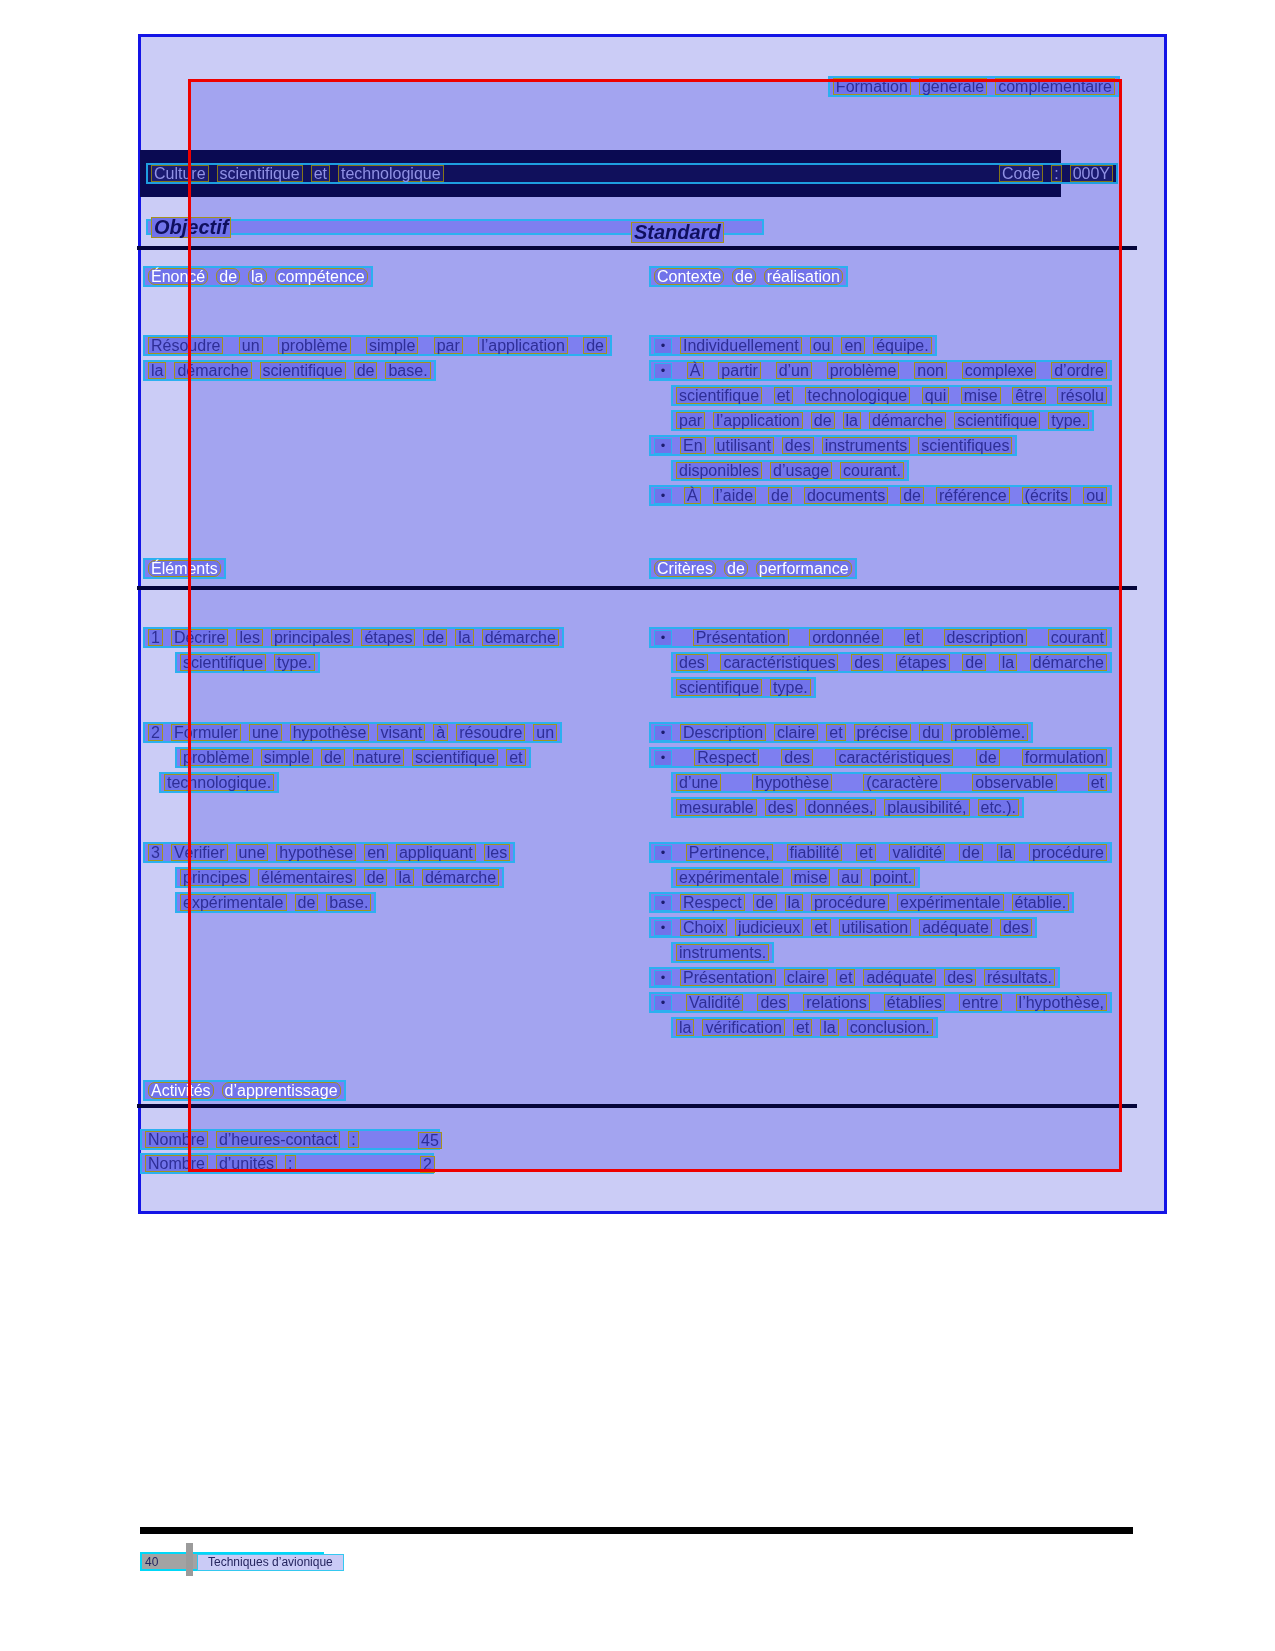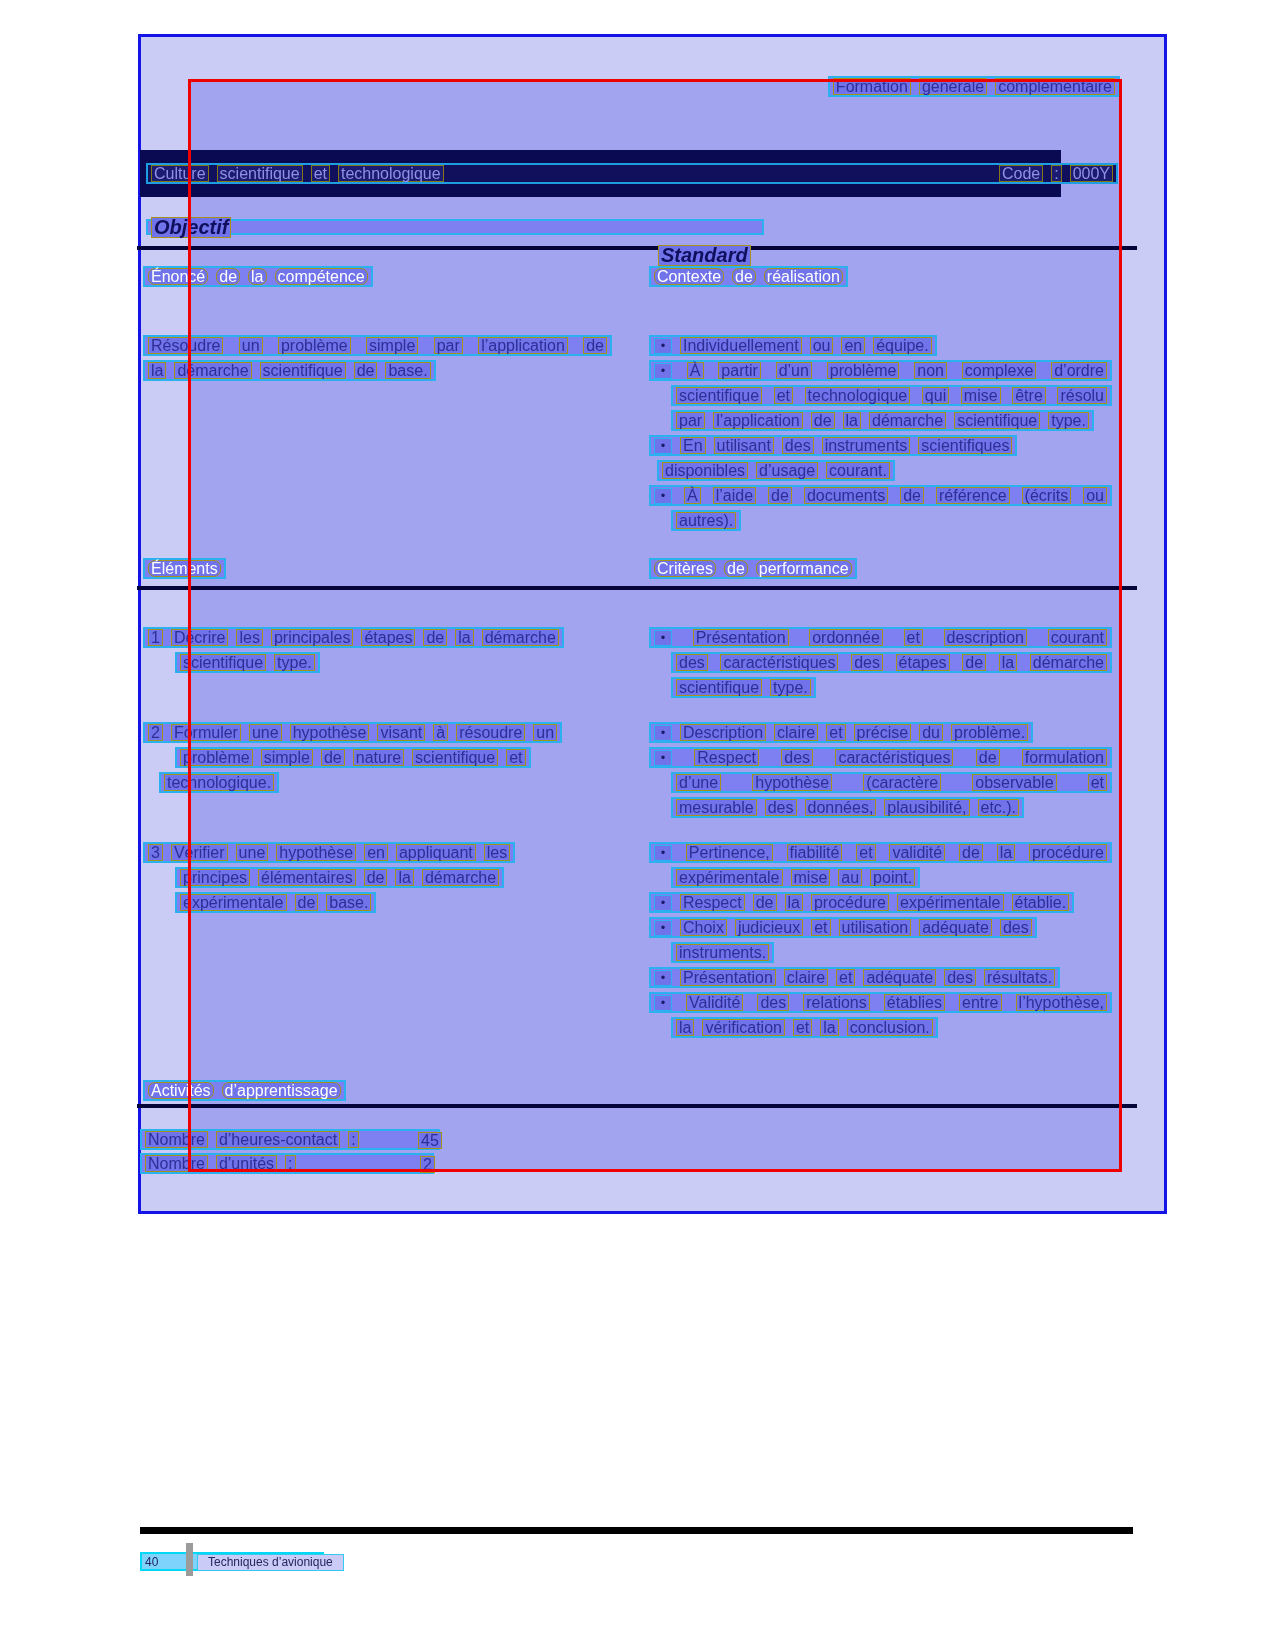--- a/index.html
+++ b/index.html
@@ -34,21 +34,21 @@
   
   .bar{position:absolute;left:140px;top:150px;width:921px;height:47px;
     background:#0a0a52;z-index:2;}
   .bar-line{position:absolute;left:6px;top:13px;width:972px;display:flex;
     justify-content:space-between;background:#10105c;border-color:#1e9ee0;}
   .bar .w{background:#1b1b72;border-color:#857618;color:#9091e4;}
   .wgroup{display:inline-flex;gap:8px;}
   
   .pfline{position:absolute;left:140px;top:1527px;width:993px;height:7px;background:#000000;z-index:2;}
   .pfbox{position:absolute;left:140px;top:1552px;width:184px;height:19px;
-    border:2px solid #00d8f8;background:#7dd3fc;display:flex;align-items:center;
+    border:2px solid #00d8f8;background:#a3a3a3;display:flex;align-items:center;
     box-sizing:border-box;z-index:3;}
   .pfnum{font-size:12px;color:#24245e;margin-left:3px;}
   .pfbar{position:absolute;left:44px;top:-11px;width:7px;height:33px;background:#9b9b9b;}
   .pfprog{position:absolute;left:55px;top:0;border:1px solid #35c8f0;padding:0 10px;
     font-size:12px;color:#24245e;background:#cacbf6;line-height:15px;white-space:pre;}
 </style>
 </head>
 <body>
 
 <div class="page"></div>
@@ -74,21 +74,21 @@
         <span class="w">Code</span>
         <span class="w">:</span>
         <span class="w">000Y</span>
       </span>
   </div>
 </div>
 
 <div class="grp" style="left:146px;top:219px">
     <div class="line"><div class="lbox colhead" style="width: 618px;">
         <span class="w">Objectif</span>
-        <span class="w val" style="left: 510px; margin-top: 23px;">Standard</span>
+        <span class="w val" style="left: 483px;">Standard</span>
       </div></div>
   </div>
 
 <div class="hl" style="top:246px"></div>
 
 <div class="grp" style="left:143px;top:266px">
     <div class="line"><div class="lbox h">
         <span class="w">Énoncé</span>
         <span class="w">de</span>
         <span class="w">la</span>
@@ -164,41 +164,38 @@
         <span class="w">type.</span>
       </div></div>
     <div class="line"><div class="lbox">
         <span class="w bdot">•</span>
         <span class="w">En</span>
         <span class="w">utilisant</span>
         <span class="w">des</span>
         <span class="w">instruments</span>
         <span class="w">scientifiques</span>
       </div></div>
-    <div class="line" style="margin-left: 8px;"><div class="lbox">
+    <div class="line" style="margin-left: 22px;"><div class="lbox">
         <span class="w">disponibles</span>
         <span class="w">d’usage</span>
         <span class="w">courant.</span>
       </div></div>
     <div class="line">
       <div class="lbox j" style="width: 463px;">
         <span class="w bdot">•</span>
         <span class="w">À</span>
         <span class="w">l’aide</span>
         <span class="w">de</span>
         <span class="w">documents</span>
         <span class="w">de</span>
         <span class="w">référence</span>
         <span class="w">(écrits</span>
         <span class="w">ou</span>
       </div>
     </div>
-    <div class="line" style="margin-left: 22px;"><div class="lbox">
-        <span class="w">autres).</span>
-      </div></div>
   </div>
 
 <div class="grp" style="left:143px;top:558px">
     <div class="line"><div class="lbox h">
         <span class="w">Éléments</span>
       </div></div>
   </div>
 <div class="grp" style="left:649px;top:558px">
     <div class="line"><div class="lbox h">
         <span class="w">Critères</span>

